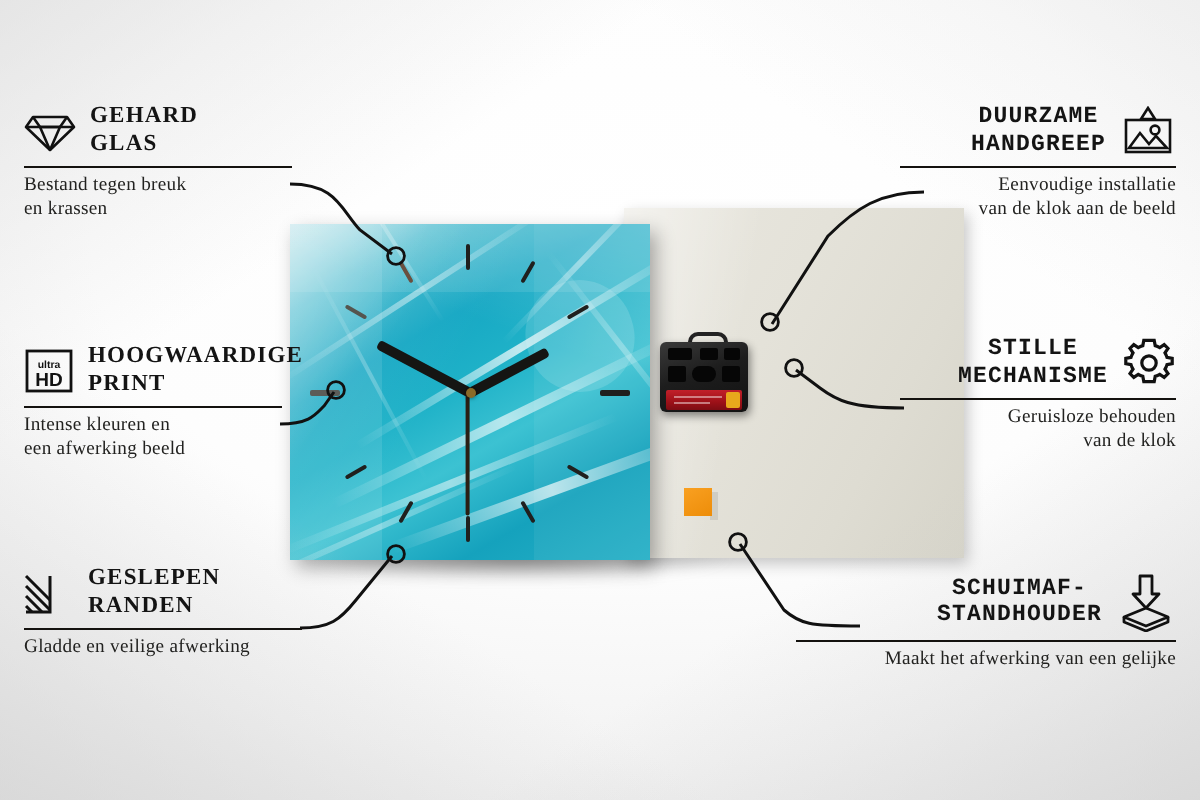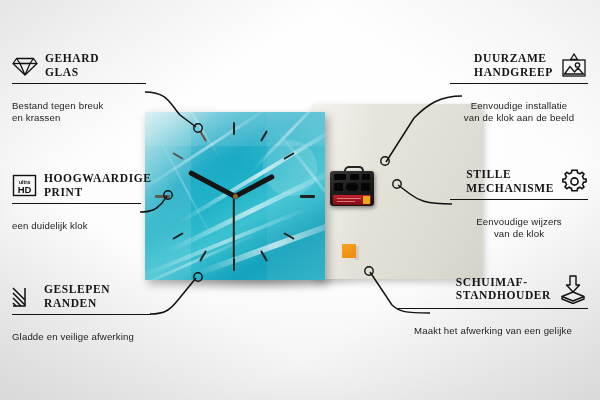--- a/index.html
+++ b/index.html
@@ -97,26 +97,26 @@
   .feature{position:absolute;width:180px;}
   .feat-head{display:flex;align-items:center;gap:7px;}
   .feat-head.right{justify-content:flex-end;}
   .feat-title{
     font-family:"Liberation Serif", serif;
     font-weight:bold;font-size:11.5px;line-height:13.5px;
     letter-spacing:.6px;color:#141414;text-transform:uppercase;
   }
   .feat-rule{height:1.4px;background:#14120f;margin-top:4px;}
   .feat-desc{
-    font-family:Liberation Sans, sans-serif;
-    font-size:9.6px;line-height:11.6px;color:#222220;margin-top:16px;
+    font-family:Liberation Serif, serif;
+    font-size:9.6px;line-height:11.6px;color:#222220;margin-top:3px;
     letter-spacing:.15px;
   }
-  .right .feat-title{text-align:left;}
-  .feature.right .feat-desc{text-align:center;}
+  .right .feat-title{text-align:center;font-family:Liberation Mono, monospace;}
+  .feature.right .feat-desc{text-align:right;}
   .icon{flex:0 0 auto;display:block;}
 </style>
 </head>
 <body>
 
 <div id="stage">
 
   <div id="prod-shadow"></div>
 
   <div id="product">
@@ -242,21 +242,22 @@
         <text x="12.5" y="11" font-family="Liberation Sans, sans-serif" font-size="5.2" font-weight="bold" text-anchor="middle" fill="#111">ultra</text>
         <text x="12.5" y="20" font-family="Liberation Sans, sans-serif" font-size="9.5" font-weight="bold" text-anchor="middle" fill="#111">HD</text>
       </svg>
       <div>
         <div class="feat-title">HOOGWAARDIGE</div>
         <div class="feat-title">PRINT</div>
       </div>
     </div>
     <div class="feat-rule" style="width:129px;"></div>
     <div class="feat-desc">
-      <div>een duidelijk klok</div>
+      <div>Intense kleuren en</div>
+      <div>een afwerking beeld</div>
     </div>
   </div>
 
   <div class="feature left" style="left:12px;top:283px;width:139px;">
     <div class="feat-head">
       <svg class="icon" width="25" height="22" viewBox="0 0 25 22">
         <g stroke="#111" stroke-width="1.5" fill="none">
           <path d="M1,2 L13,14"></path>
           <path d="M1,7 L13,19"></path>
           <path d="M1,12 L9,20"></path>
@@ -305,26 +306,26 @@
       </div>
       <svg class="icon" width="27" height="27" viewBox="0 0 27 27">
         <g stroke="#111" stroke-width="1.6" fill="none">
           <path d="M13.5,2.2 l2.6,0 l.5,2.6 a9,9 0 0 1 2.3,1.0 l2.2,-1.5 l1.9,1.9 l-1.5,2.2 a9,9 0 0 1 1.0,2.3 l2.6,.5 l0,2.6 l-2.6,.5 a9,9 0 0 1 -1.0,2.3 l1.5,2.2 l-1.9,1.9 l-2.2,-1.5 a9,9 0 0 1 -2.3,1.0 l-.5,2.6 l-2.6,0 l-2.6,0 l-.5,-2.6 a9,9 0 0 1 -2.3,-1.0 l-2.2,1.5 l-1.9,-1.9 l1.5,-2.2 a9,9 0 0 1 -1.0,-2.3 l-2.6,-.5 l0,-2.6 l2.6,-.5 a9,9 0 0 1 1.0,-2.3 l-1.5,-2.2 l1.9,-1.9 l2.2,1.5 a9,9 0 0 1 2.3,-1.0 l.5,-2.6 z"></path>
           <circle cx="13.5" cy="13.5" r="3.6"></circle>
         </g>
       </svg>
     </div>
     <div class="feat-rule" style="width:138px;"></div>
     <div class="feat-desc">
-      <div>Eenvoudige wijzers</div>
+      <div>Geruisloze behouden</div>
       <div>van de klok</div>
     </div>
   </div>
 
-  <div class="feature right" style="left:398px;top:274px;width:190px;">
+  <div class="feature right" style="left:398px;top:286px;width:190px;">
     <div class="feat-head right">
       <div>
         <div class="feat-title">SCHUIMAF-</div>
         <div class="feat-title">STANDHOUDER</div>
       </div>
       <svg class="icon" width="30" height="30" viewBox="0 0 30 30">
         <g stroke="#111" stroke-width="1.4" fill="none" stroke-linejoin="round">
           <path d="M12,2 h6 v9 h3.5 L15,18 L8.5,11 H12 Z"></path>
           <path d="M15,18 L4,22.5 L15,27 L26,22.5 Z"></path>
           <path d="M4,22.5 v2.5 L15,29.5 L26,25 v-2.5"></path>

